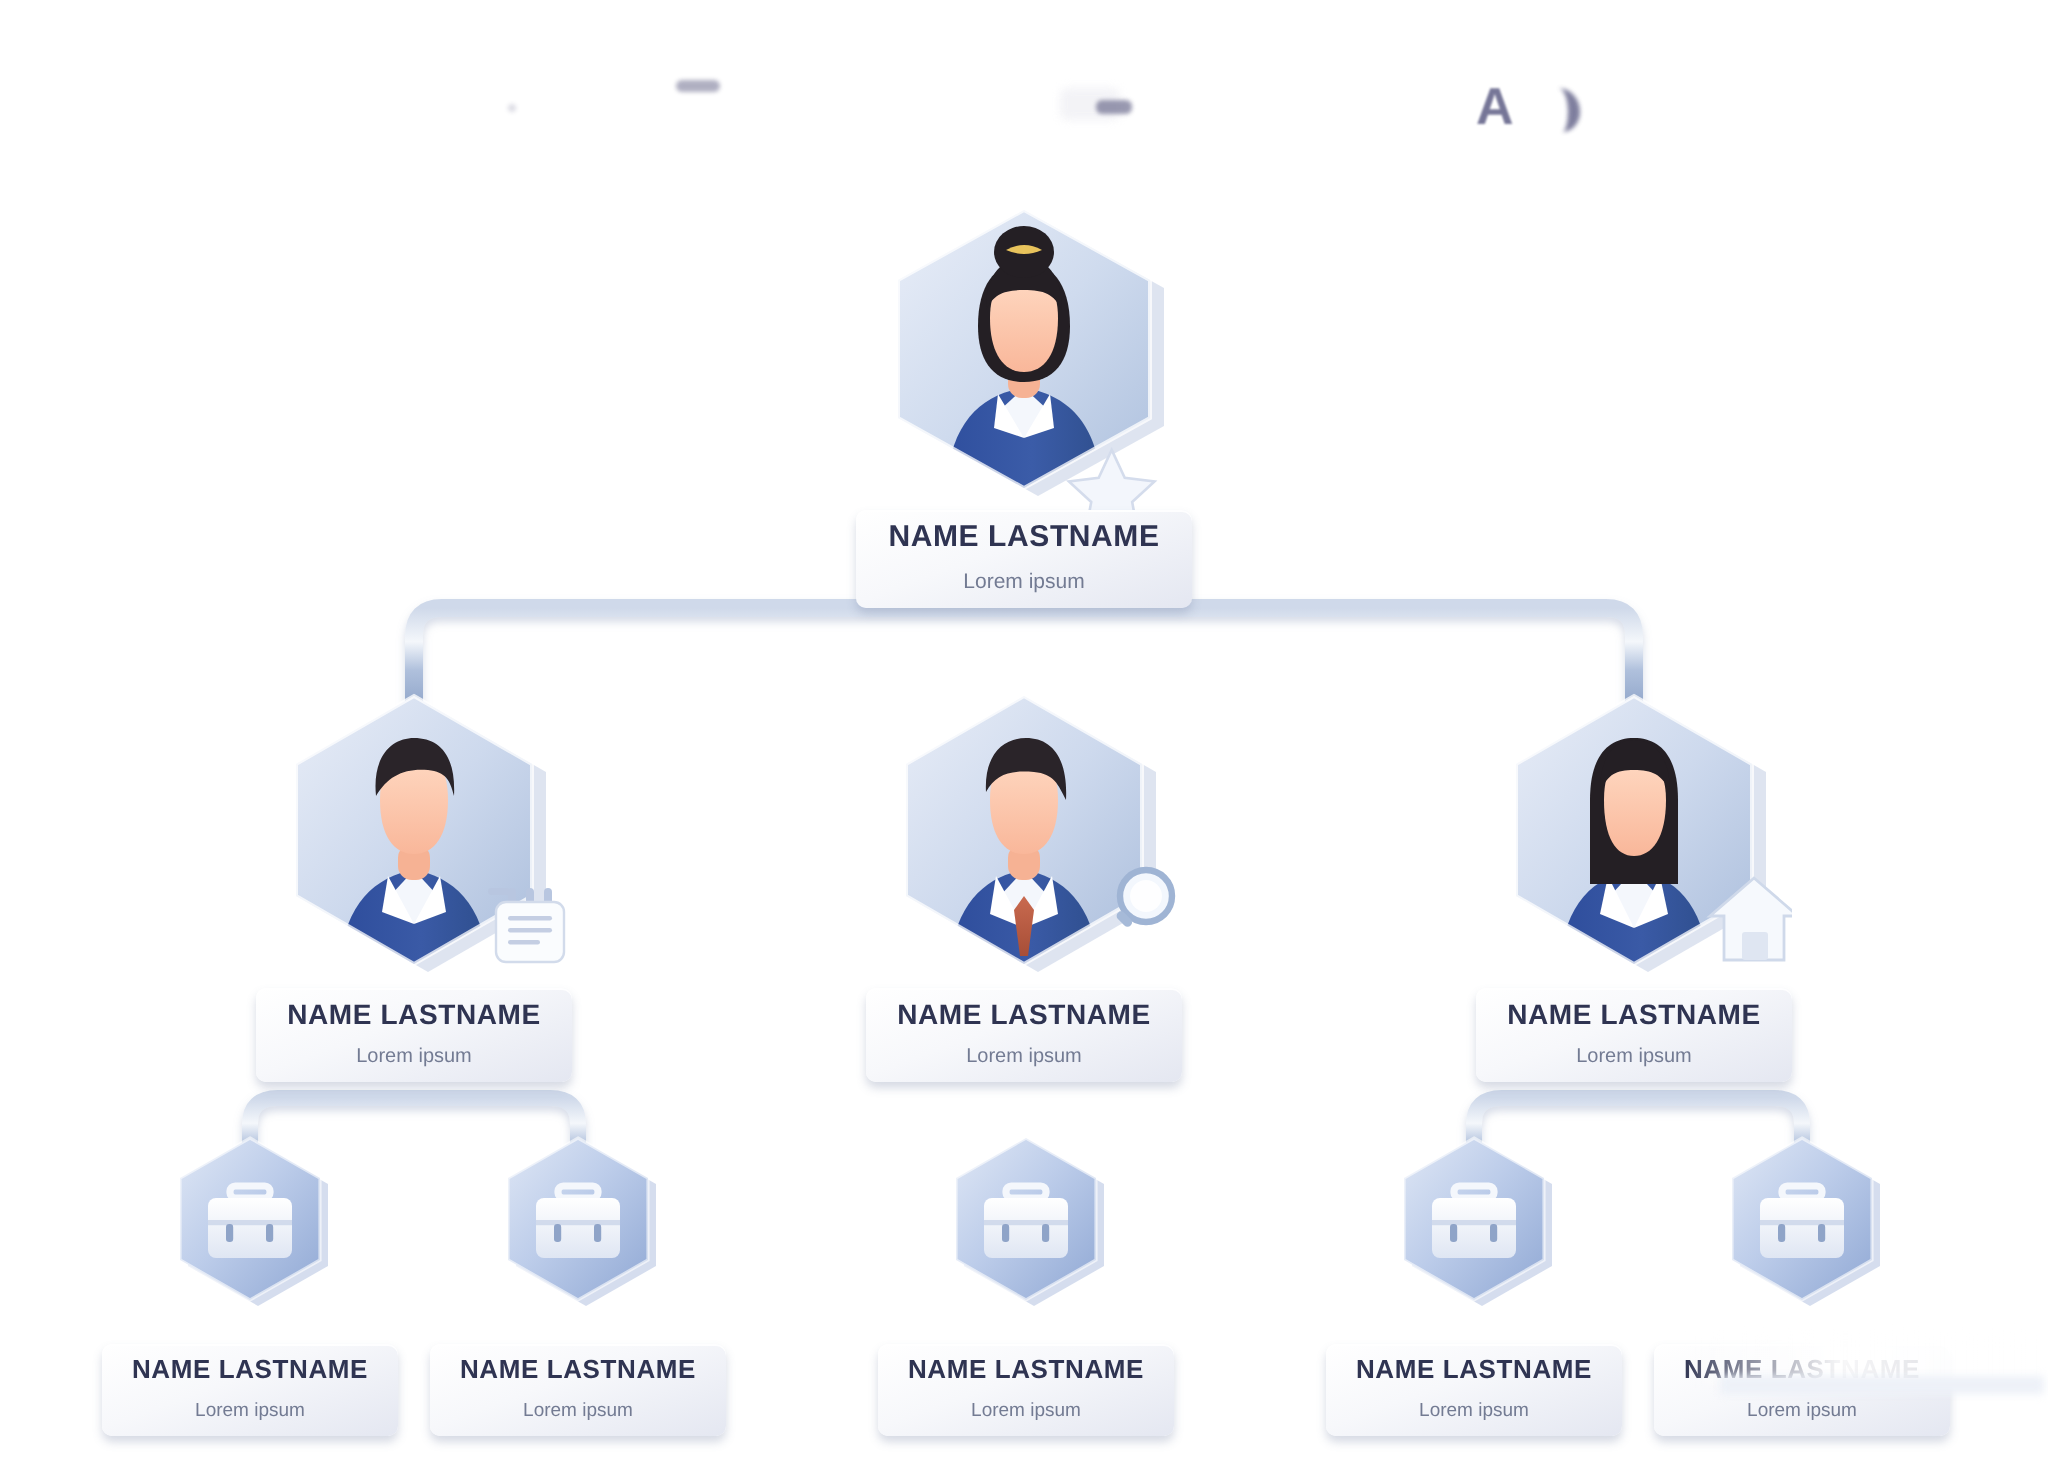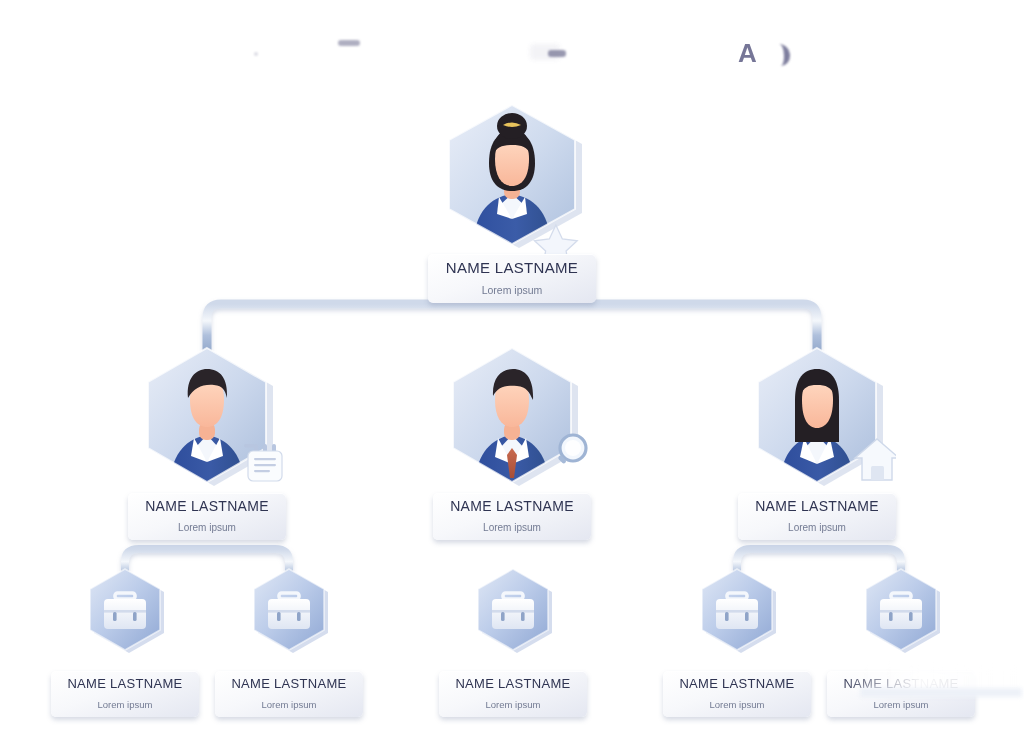--- a/index.html
+++ b/index.html
@@ -57,21 +57,21 @@
     
     content: "";
     position: absolute;
     left: 3px; right: -4px; bottom: -4px;
     height: 6px;
     border-radius: 0 0 5px 5px;
     background: linear-gradient(180deg, rgba(205,212,230,0.95), rgba(226,231,242,0.2));
     z-index: -1;
   }
   .label-name {
-    font-weight: normal;
+    font-weight: bold;
     color: #2f3452;
     letter-spacing: 0.3px;
     white-space: nowrap;
   }
   .label-sub {
     color: #737b93;
     margin-top: 10px;
     white-space: nowrap;
   }
 

